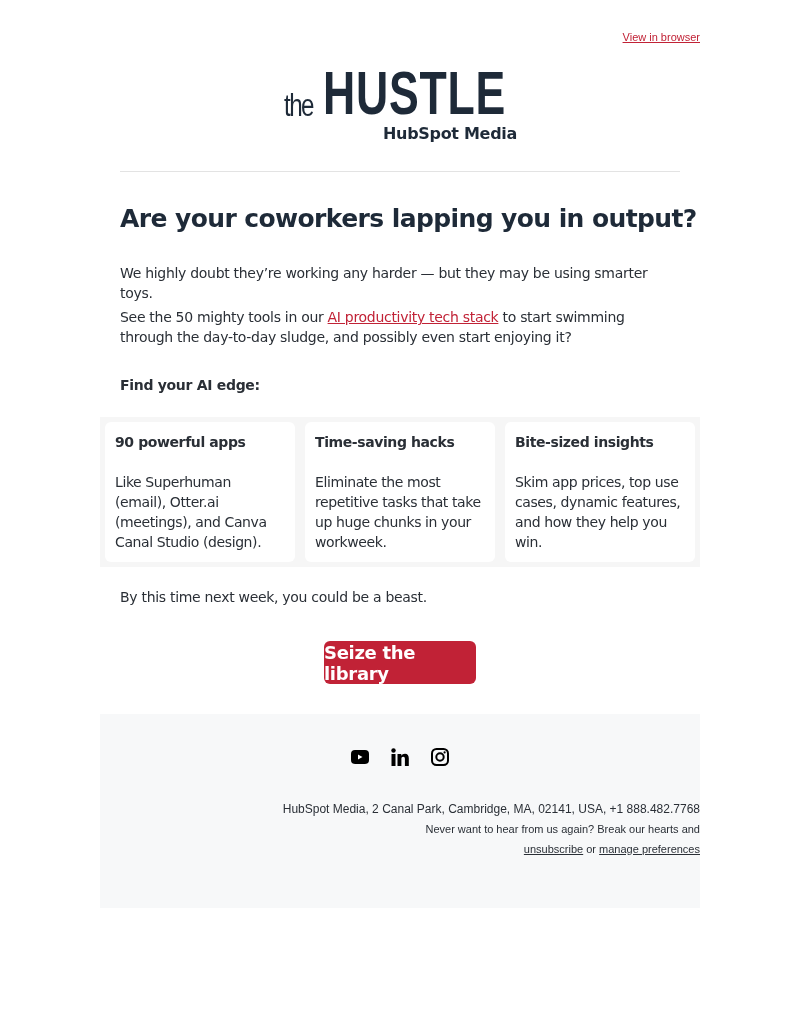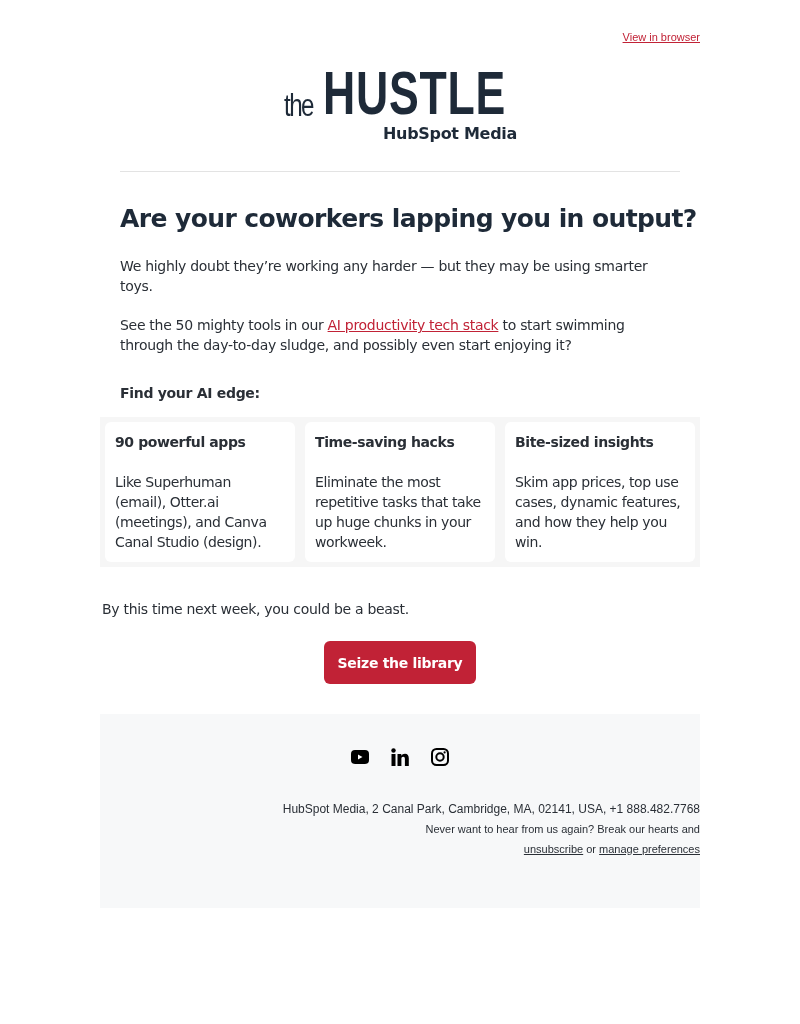--- a/index.html
+++ b/index.html
@@ -34,47 +34,47 @@
 
   .content { position: absolute; left: 120px; top: 200px; width: 560px; }
   h1 {
     font-family: "DejaVu Sans", sans-serif; font-weight: bold; font-size: 25px;
     color: #1e2a38; letter-spacing: -0.6px; line-height: 38px; white-space: nowrap; text-align: center;
   }
   p.body {
     font-family: "DejaVu Sans", sans-serif; font-size: 14px; color: #2a2f36;
     line-height: 20px; letter-spacing: -0.3px;
   }
-  .p1 { margin-top: 18px; }
-  .p2 { margin-top: 19px; }
+  .p1 { margin-top: 25px; }
+  .p2 { margin-top: 4px; }
   .p3 { margin-top: 28px; font-weight: bold; }
   a.link { color: #c12236; text-decoration: underline; }
 
   .cards-wrap {
     position: absolute; left: 100px; top: 417px; width: 600px; height: 150px;
     background: #f6f6f6; padding: 5px; display: flex; gap: 10px;
   }
   .card {
     flex: 1; background: #ffffff; border-radius: 6px; padding: 10px 10px;
   }
   .card-title {
     font-family: "DejaVu Sans", sans-serif; font-weight: bold; font-size: 14px;
     color: #2a2f36; letter-spacing: -0.4px; line-height: 20px;
   }
   .card-text {
     margin-top: 20px; font-family: "DejaVu Sans", sans-serif; font-size: 14px;
     color: #2a2f36; letter-spacing: -0.4px; line-height: 20px;
   }
 
-  .beast { position: absolute; left: 102px; top: 587px; margin-top: 12px; }
+  .beast { position: absolute; left: 120px; top: 587px; }
 
   .cta {
     position: absolute; left: 324px; top: 641px; width: 152px; height: 43px;
     background: #c12236; border-radius: 6px; color: #ffffff;
-    font-family: "DejaVu Sans", sans-serif; font-weight: bold; font-size: 14px;
+    font-family: "DejaVu Sans", sans-serif; font-weight: bold; font-size: 18px;
     display: flex; align-items: center; justify-content: center; letter-spacing: -0.3px;
   }
 
   .footer {
     position: absolute; left: 100px; top: 714px; width: 600px; height: 194px;
     background: #f7f8f9;
   }
   .socials { position: absolute; top: 33px; left: 0; width: 600px; display: flex; justify-content: center; gap: 20px; }
   .social { width: 20px; height: 20px; display: flex; align-items: center; justify-content: center; }
   .footer-text {

